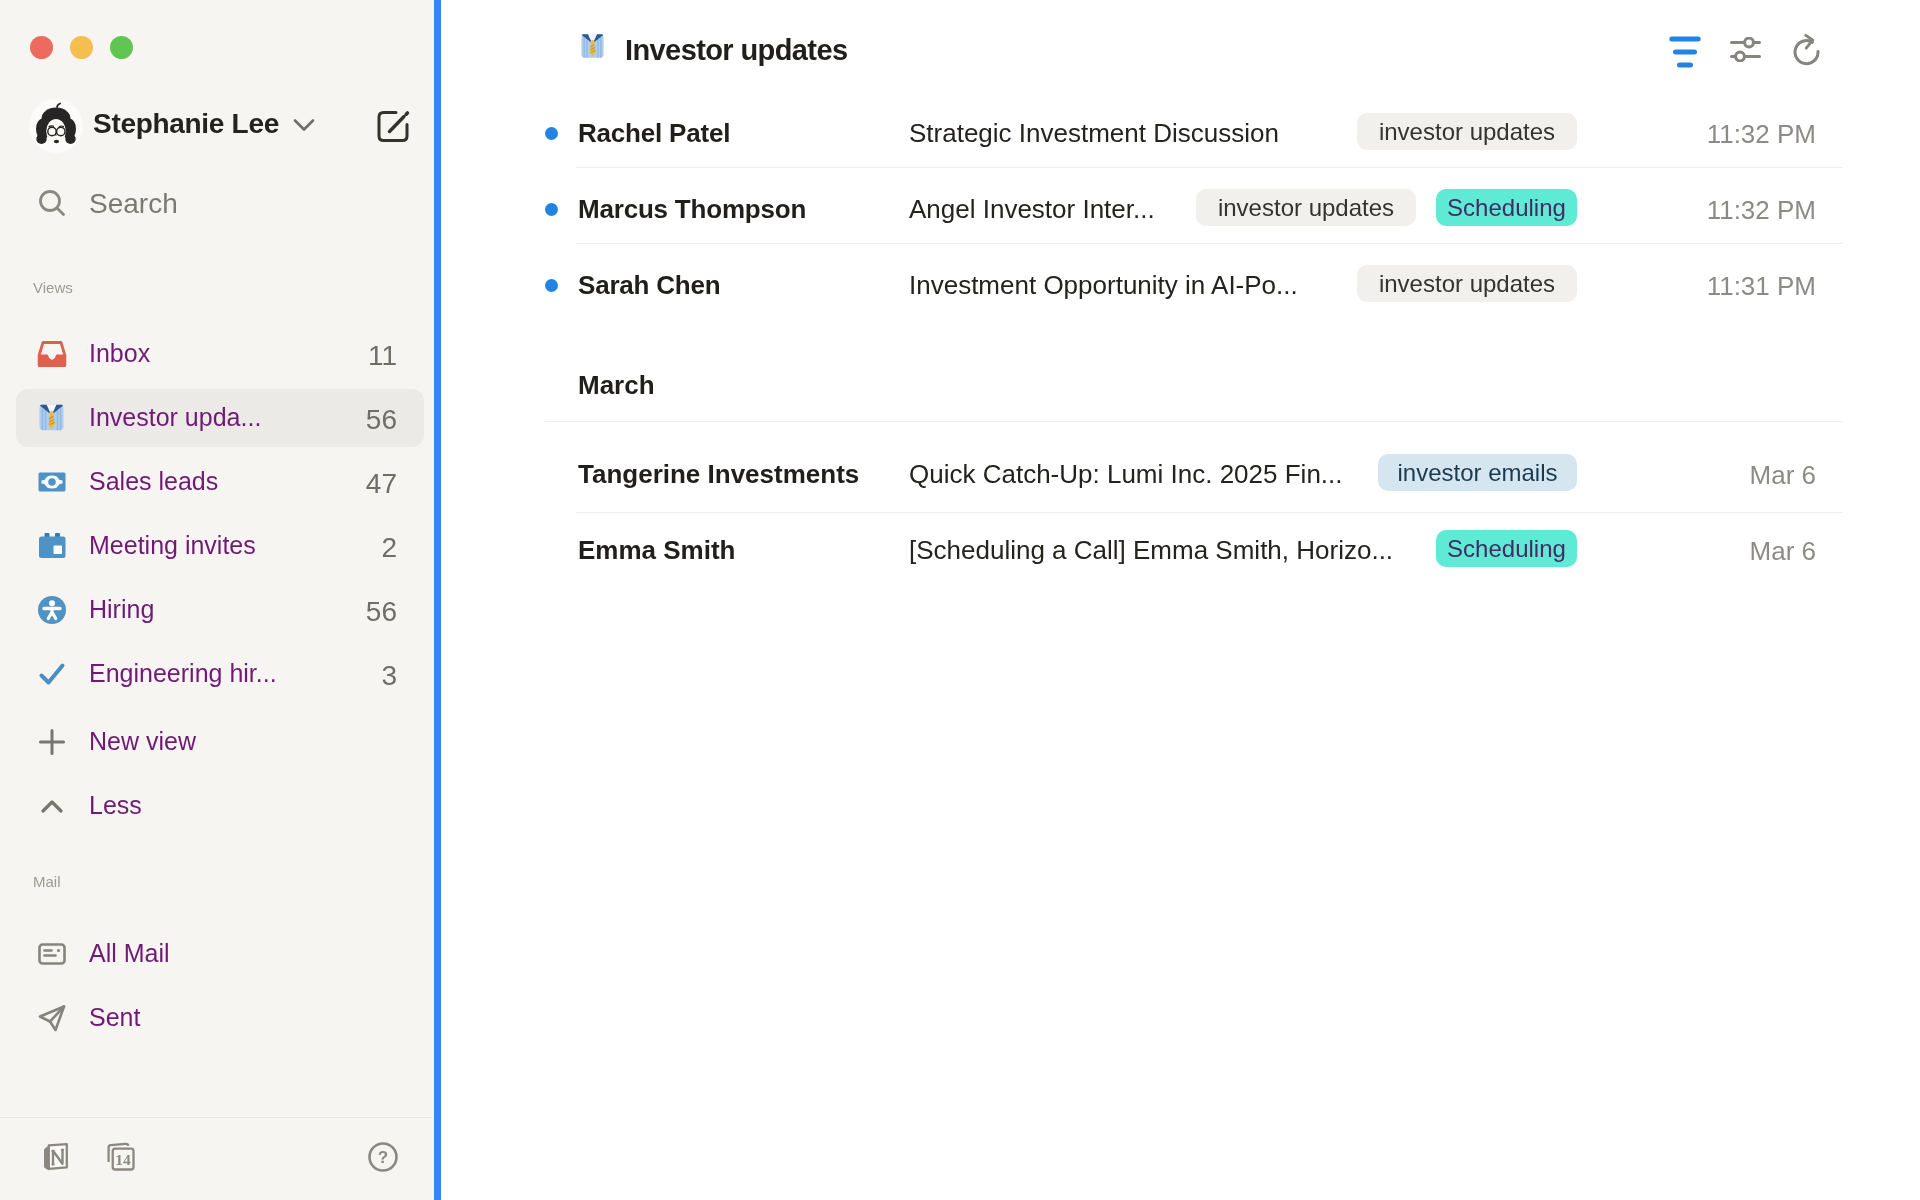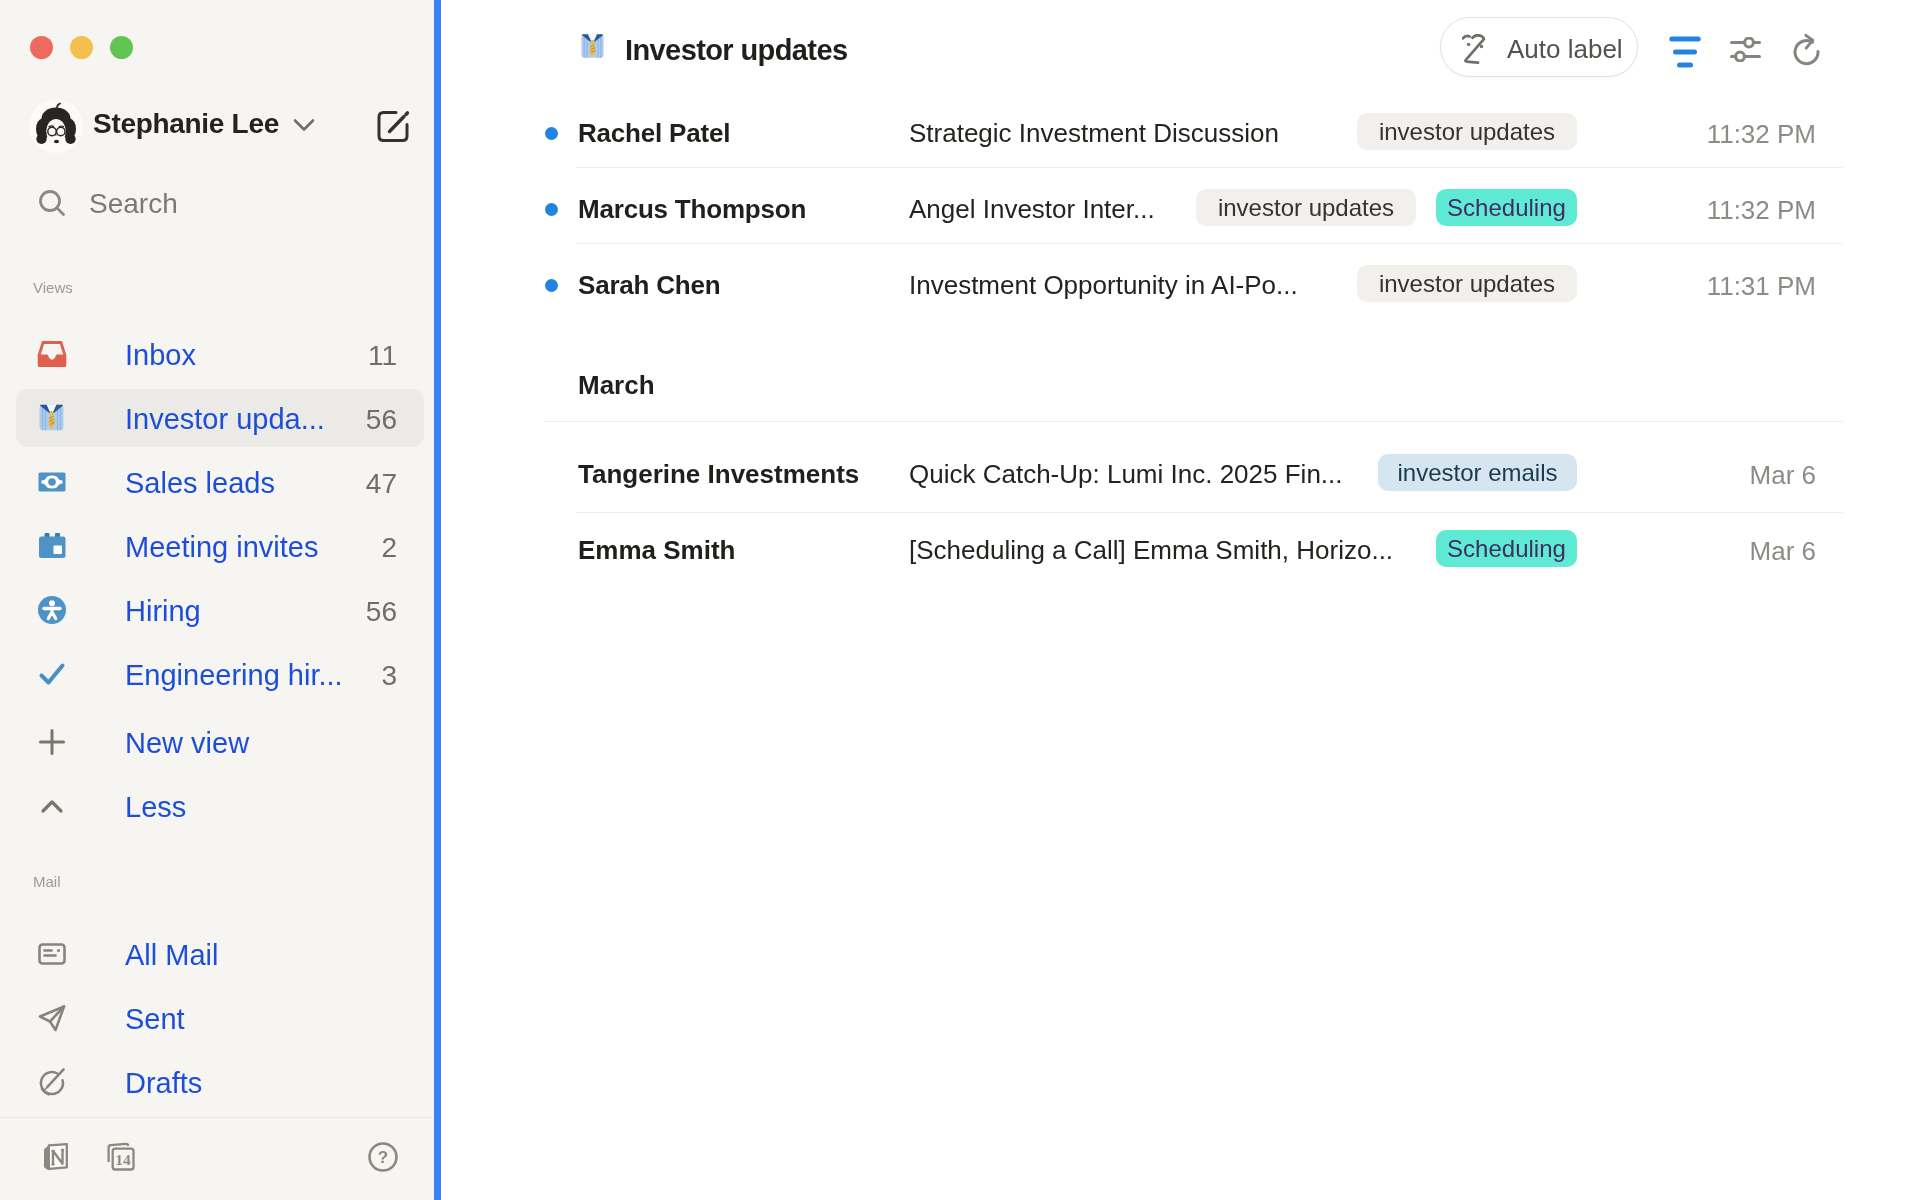--- a/index.html
+++ b/index.html
@@ -8,21 +8,21 @@
   #app { position:relative; width:1920px; height:1200px; }
   
   #side { position:absolute; left:0; top:0; width:441px; height:1200px; background:#f6f5f2; border-right:7px solid #3b82f6; }
   .tl { position:absolute; top:36px; width:23px; height:23px; border-radius:50%; }
   .acct-name { position:absolute; left:93px; top:108px; font-size:28px; font-weight:700; color:#24231f; letter-spacing:-0.3px; }
   .srch-txt { position:absolute; left:89px; top:188px; font-size:28px; color:#7b7974; }
   .slabel { position:absolute; left:33px; font-size:15px; color:#9d9b95; font-weight:400; }
   .nav { position:absolute; left:16px; width:408px; height:58px; border-radius:12px; }
   .nav.sel { background:#eceae6; }
   .nav .ic { position:absolute; left:20px; top:13px; width:32px; height:32px; }
-  .nav .tx { position:absolute; left:73px; top:14px; font-size:29px; color:#1d4ed8; white-space:nowrap;margin-left:36px; }
+  .nav .tx { position:absolute; left:73px; top:14px; font-size:25px; color:#701a75; white-space:nowrap; }
   .nav .ct { position:absolute; right:27px; top:15px; font-size:28px; color:#6f6e69; }
   #sidebottom { position:absolute; left:0; right:1px; top:1117px; height:83px; border-top:1px solid #e9e7e3; }
   
   #main { position:absolute; left:441px; top:0; width:1479px; height:1200px; background:#fff; }
   .mtitle { position:absolute; left:184px; top:34px; font-size:29px; font-weight:700; color:#211f1c; letter-spacing:-0.6px; }
   #autolabel { position:absolute; left:999px; top:17px; width:198px; height:60px; border:1.5px solid #e3e2de; border-radius:30px; background:#fff; box-shadow:0 1px 3px rgba(0,0,0,0.04); }
   #autolabel span { position:absolute; left:66px; top:16px; font-size:26px; color:#53524d; }
   .row { position:absolute; left:0; width:1479px; height:76px; }
   .dot { position:absolute; left:104px; top:32px; width:13px; height:13px; border-radius:50%; background:#2383e2; }
   .sender { position:absolute; left:137px; top:23px; font-size:26px; color:#211f1c; white-space:nowrap;font-weight:bold; }
@@ -168,29 +168,20 @@
       </svg>
       <div class="tx">All Mail</div>
     </div>
     <div class="nav" style="top:989px;">
       <svg class="ic" viewBox="0 0 32 32" fill="none" stroke="#85847e" stroke-width="2.6" stroke-linejoin="round" stroke-linecap="round">
         <path d="M4 14.5 L28 4.5 L19.5 28 L14 19.5 Z"></path>
         <path d="M14 19.5 L28 4.5"></path>
       </svg>
       <div class="tx">Sent</div>
     </div>
-    <div class="nav" style="top:1053px;">
-      <svg class="ic" viewBox="0 0 32 32" fill="none" stroke="#85847e" stroke-width="2.5" stroke-linecap="round">
-        <path d="M26.6 14.2 A11 11 0 1 1 21.5 7.5"></path>
-        <path d="M12.6 28.4 Q8.4 26.9 6 23.1"></path>
-        <path d="M27.6 3.4 L11.4 20.9"></path>
-        <path d="M11.4 20.9 L8.5 24.1" stroke-width="1.5"></path>
-      </svg>
-      <div class="tx">Drafts</div>
-    </div>
 
     <div id="sidebottom">
 
       <svg style="position:absolute;left:40px;top:23px;" width="31" height="32" viewBox="0 0 31 32" fill="none" stroke="#8a8880" stroke-width="2.3">
         <path d="M8.8 4.4 L26.8 3.2 V26.4 L8.8 27.9 Z" fill="#fbfaf8" stroke-linejoin="round"></path>
         <path d="M8.8 4.4 L4.8 7.6 Q4 8.2 4 9.4 V25.2 Q4 26.4 4.9 27 L8.8 29.6 Z" fill="#8a8880" stroke="none"></path>
         <path d="M13 23.2 V9.8 L22.5 22.8 V8.8" stroke-width="2.4" stroke-linejoin="round" stroke-linecap="round"></path>
         <path d="M11.4 9.9 h3.2 M20.9 8.9 h3.2 M11.4 23.4 h3.2" stroke-width="1.5"></path>
       </svg>
 
@@ -214,29 +205,20 @@
       <path d="M6 1 V35 M10 1 V35 M26 1 V35 M30 1 V35" stroke="#92b9e4" stroke-width="2"></path>
       <path d="M8 1 L18 11.5 L28 1 Z" fill="#f3f7fc"></path>
       <path d="M2.5 2 L17 13.5 L11.5 1 L4 1 Z" fill="#2c5991"></path>
       <path d="M33.5 2 L19 13.5 L24.5 1 L32 1 Z" fill="#2c5991"></path>
       <path d="M18 8.5 L22 13 L18 17.5 L14 13 Z" fill="#e8bc50"></path>
       <path d="M16 16 L20 16 L22.5 27.5 L18 33.5 L13.5 27.5 Z" fill="#e8bc50"></path>
       <path d="M14.6 19.5 l6.3 -3.4 M15.4 23.5 l6.6 -3.5 M16 27.5 l6.3 -3.4" stroke="#c9972f" stroke-width="1.7"></path>
     </svg>
     <div class="mtitle">Investor updates</div>
 
-    <div id="autolabel">
-      <svg style="position:absolute;left:21px;top:16px;" width="31" height="31" viewBox="0 0 31 31" fill="none" stroke="#706f69" stroke-width="2.8" stroke-linecap="round">
-        <path d="M0.9 4.3 Q3.7 0.6 7.6 2.4"></path>
-        <path d="M10.5 3.8 Q15 -0.8 20.2 2.7 Q21.7 3.8 21.9 5.1 L3.6 26.2 Q3.1 27.4 4.8 27.6 L16 28.7"></path>
-        <circle cx="6.6" cy="10.4" r="1.7" fill="#706f69" stroke="none"></circle>
-        <circle cx="19.5" cy="12.5" r="1.7" fill="#706f69" stroke="none"></circle>
-      </svg>
-      <span>Auto label</span>
-    </div>
 
     <svg style="position:absolute;left:1228px;top:36px;" width="32" height="32" viewBox="0 0 32 32" fill="none" stroke="#2383e2" stroke-width="5" stroke-linecap="round">
       <path d="M2.8 3 H29.2"></path>
       <path d="M6.5 16 H25.5"></path>
       <path d="M10.5 29 H21.5"></path>
     </svg>
 
     <svg style="position:absolute;left:1289px;top:37px;" width="31" height="25" viewBox="0 0 31 25" fill="none" stroke="#85847f" stroke-width="3" stroke-linecap="round">
       <path d="M1.5 5.5 H14 M24 5.5 H29.5"></path>
       <circle cx="19" cy="5.5" r="4.4" fill="#fff"></circle>

